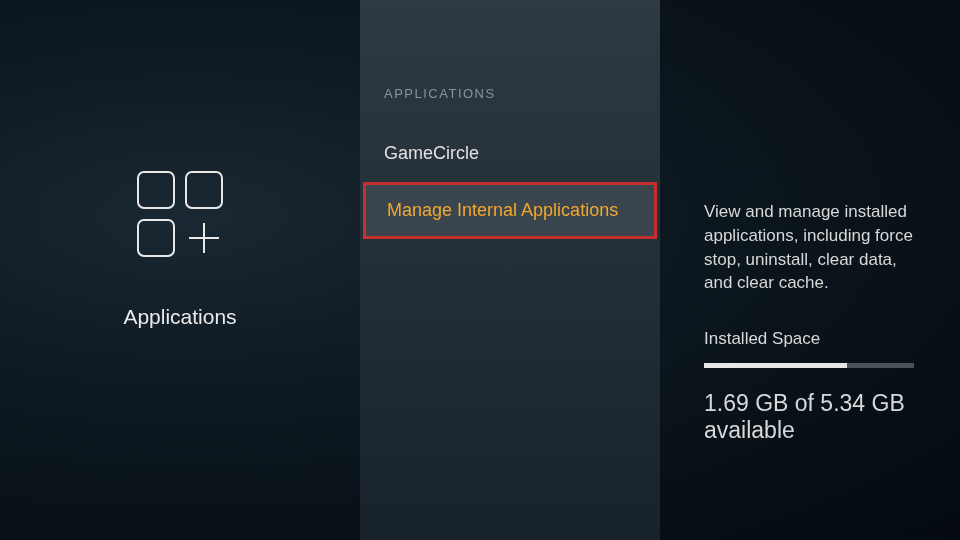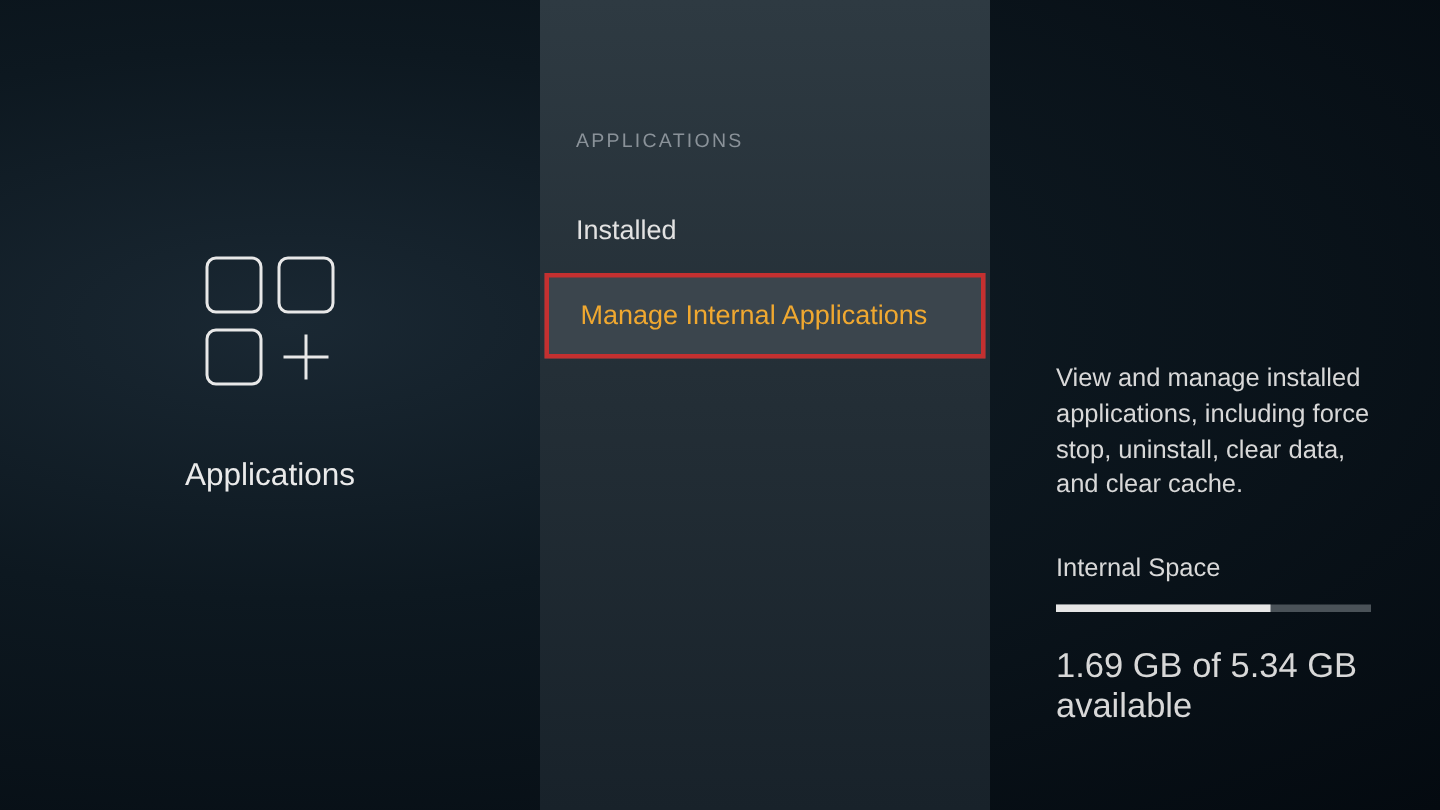--- a/index.html
+++ b/index.html
@@ -86,21 +86,20 @@
     .right-pane {
       flex: 1;
       height: 100%;
       padding: 200px 40px 0 44px;
     }
     .description {
       font-size: 17px;
       color: #d8d8d8;
       line-height: 1.4;
       margin-bottom: 34px;
-      margin-top: 40px;
     }
     .space-label {
       font-size: 17px;
       color: #d8d8d8;
       margin-bottom: 14px;
     }
     .progress-bar {
       width: 210px;
       height: 5px;
       background: #4a5258;
@@ -133,24 +132,24 @@
             <line x1="2" y1="17" x2="32" y2="17"></line>
           </svg>
       </div>
     </div>
   </div>
   <div class="left-title">Applications</div>
 </div>
 
 <div class="mid-pane">
   <div class="section-header">APPLICATIONS</div>
-  <div class="menu-item">Installed</div>
+  <div class="menu-item">GameCircle</div>
   <div class="menu-item selected">Manage Internal Applications</div>
 </div>
 
 <div class="right-pane">
   <div class="description">View and manage installed applications, including force stop, uninstall, clear data, and clear cache.</div>
-  <div class="space-label">Internal Space</div>
+  <div class="space-label">Installed Space</div>
   <div class="progress-bar">
     <div class="progress-fill" style="width: 68%;"></div>
   </div>
   <div class="space-text">1.69 GB of 5.34 GB available</div>
 </div>
 
 </body></html>

